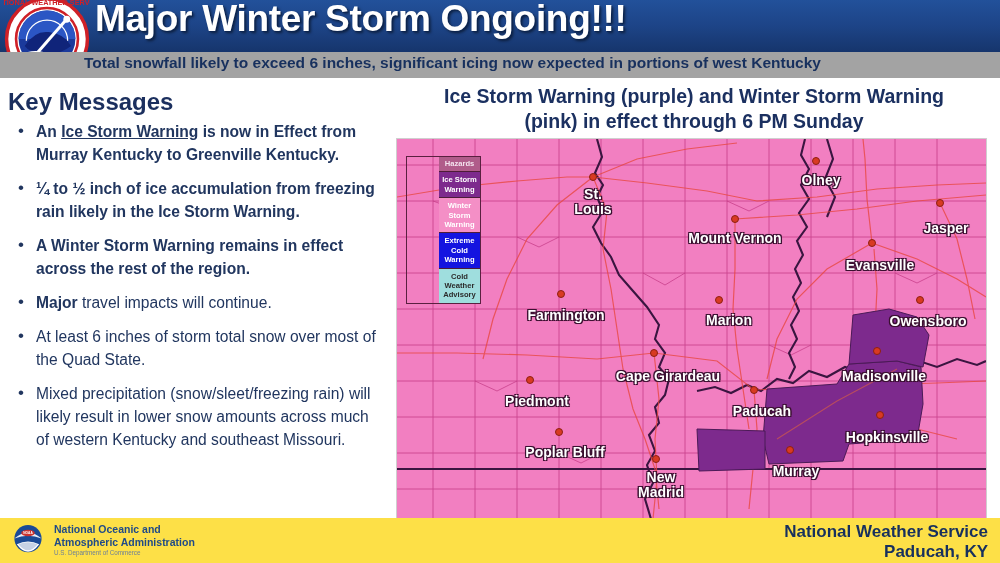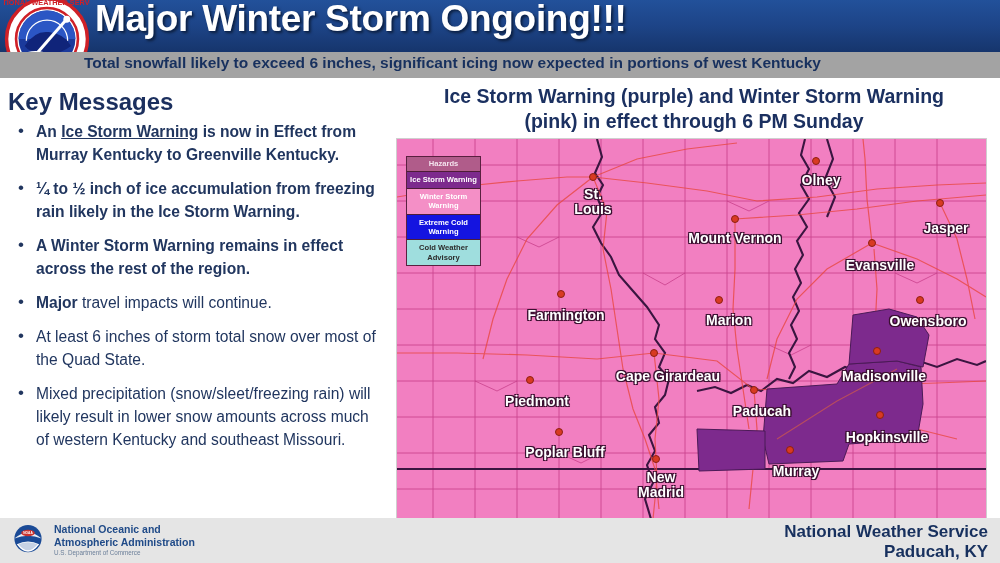--- a/index.html
+++ b/index.html
@@ -93,20 +93,21 @@
     z-index:6;
     border:1px solid #5a2040;
     font-family:"Liberation Sans", sans-serif;
   }
   .lg-row{
     text-align:center;
     font-size:7.6px;font-weight:bold;
     line-height:9.4px;
     padding:3px 1px;
     border-bottom:1px solid #4d1c38;
+    margin-left:32px;
   }
   .lg-row:last-child{border-bottom:none;}
   #lg-head{background:#b05c8a;color:#f4e2ee;padding:2px 1px 3px;}
   #lg-ice{background:#7d2a8d;color:#ffffff;}
   #lg-winter{background:#f48fc6;color:#ffffff;}
   #lg-cold{background:#1414e0;color:#ffffff;}
   #lg-adv{background:#9fdede;color:#2c2c2c;}
 
   
   .city{
@@ -124,21 +125,21 @@
   .citydot{
     position:absolute;z-index:4;
     width:6px;height:6px;border-radius:50%;
     background:#d83a22;border:1px solid #8d2010;
     transform:translate(-50%,-50%);
   }
 
   
   #footer{
     position:absolute;left:0;top:518px;width:1000px;height:45px;
-    background:#e5e5e5;
+    background:#fde047;
   }
   #noaa-seal{position:absolute;left:8px;top:3px;width:40px;height:40px;}
   #noaa-txt{
     position:absolute;left:54px;top:5px;
     color:#1f4a88;font-weight:bold;font-size:10.5px;line-height:12.5px;
   }
   #noaa-sub{
     position:absolute;left:54px;top:31px;
     color:#6b7f99;font-size:6.3px;
   }

